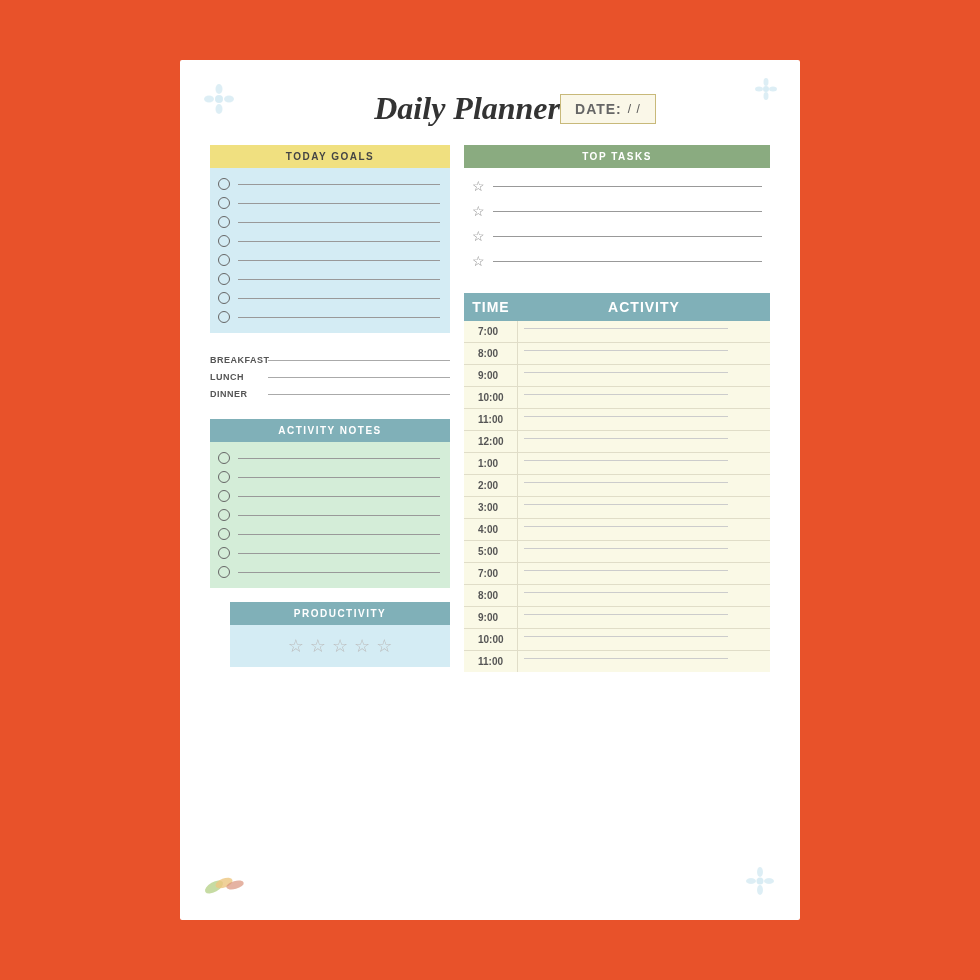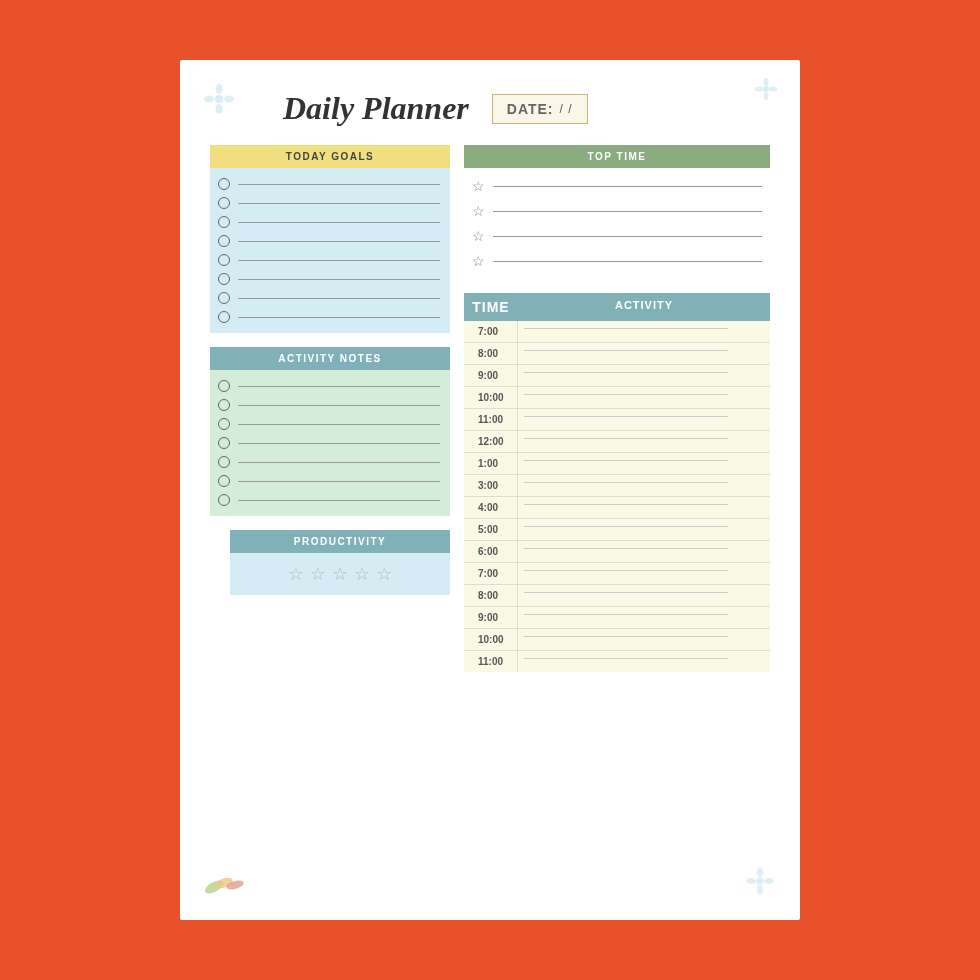--- a/index.html
+++ b/index.html
@@ -17,23 +17,22 @@
       width: 620px;
       min-height: 860px;
       padding: 30px 30px 30px 30px;
       position: relative;
       border-radius: 2px;
     }
     
     .header {
       display: flex;
       align-items: center;
-      justify-content: flex-start;
+      justify-content: center;
       margin-bottom: 18px;
-      gap: 23px;
     }
     .title {
       font-family: Georgia, serif;
       font-style: italic;
       font-size: 32px;
       color: #333;
       font-weight: bold;
     }
     .date-box {
       border: 1.5px solid #c8b97a;
@@ -216,21 +215,21 @@
       text-align: center;
       font-size: 14px;
       font-weight: bold;
       letter-spacing: 1px;
       padding: 6px 4px;
     }
     .schedule-header-activity {
       background: #80b0b8;
       color: #fff;
       text-align: center;
-      font-size: 11px;
+      font-size: 14px;
       font-weight: bold;
       letter-spacing: 1px;
       padding: 6px 4px;
     }
     .schedule-body {
       background: #faf9e6;
     }
     .schedule-row {
       display: grid;
       grid-template-columns: 54px 1fr;
@@ -339,20 +338,34 @@
               <div class="circle-check"></div>
               <div class="line-rule"></div>
             </div>
           <div class="checkbox-line">
               <div class="circle-check"></div>
               <div class="line-rule"></div>
             </div>
         </div>
       </div>
 
+      <div class="meals-section">
+        <div class="meal-row">
+          <span class="meal-label">BREAKFAST</span>
+          <div class="meal-line"></div>
+        </div>
+        <div class="meal-row">
+          <span class="meal-label">LUNCH</span>
+          <div class="meal-line"></div>
+        </div>
+        <div class="meal-row">
+          <span class="meal-label">DINNER</span>
+          <div class="meal-line"></div>
+        </div>
+      </div>
 
       <div class="notes-section">
         <div class="section-header blue-green">ACTIVITY NOTES</div>
         <div class="notes-body">
           <div class="checkbox-line">
               <div class="circle-check"></div>
               <div class="line-rule"></div>
             </div>
           <div class="checkbox-line">
               <div class="circle-check"></div>
@@ -390,21 +403,21 @@
           <span class="star-outline">☆</span>
           <span class="star-outline">☆</span>
         </div>
       </div>
 
     </div>
 
     <div class="right-col">
 
       <div class="top-tasks-section">
-        <div class="section-header green">TOP TIME</div>
+        <div class="section-header green">TOP TASKS</div>
         <div class="top-tasks-body">
           <div class="star-line">
               <span class="star-icon">☆</span>
               <div class="line-rule"></div>
             </div>
           <div class="star-line">
               <span class="star-icon">☆</span>
               <div class="line-rule"></div>
             </div>
           <div class="star-line">
@@ -460,39 +473,39 @@
                 <div class="schedule-activity-line"></div>
               </div>
             </div>
           <div class="schedule-row">
               <div class="schedule-time">1:00</div>
               <div class="schedule-activity">
                 <div class="schedule-activity-line"></div>
               </div>
             </div>
           <div class="schedule-row">
+              <div class="schedule-time">2:00</div>
+              <div class="schedule-activity">
+                <div class="schedule-activity-line"></div>
+              </div>
+            </div>
+          <div class="schedule-row">
               <div class="schedule-time">3:00</div>
               <div class="schedule-activity">
                 <div class="schedule-activity-line"></div>
               </div>
             </div>
           <div class="schedule-row">
               <div class="schedule-time">4:00</div>
               <div class="schedule-activity">
                 <div class="schedule-activity-line"></div>
               </div>
             </div>
           <div class="schedule-row">
               <div class="schedule-time">5:00</div>
-              <div class="schedule-activity">
-                <div class="schedule-activity-line"></div>
-              </div>
-            </div>
-          <div class="schedule-row">
-              <div class="schedule-time">6:00</div>
               <div class="schedule-activity">
                 <div class="schedule-activity-line"></div>
               </div>
             </div>
           <div class="schedule-row">
               <div class="schedule-time">7:00</div>
               <div class="schedule-activity">
                 <div class="schedule-activity-line"></div>
               </div>
             </div>

